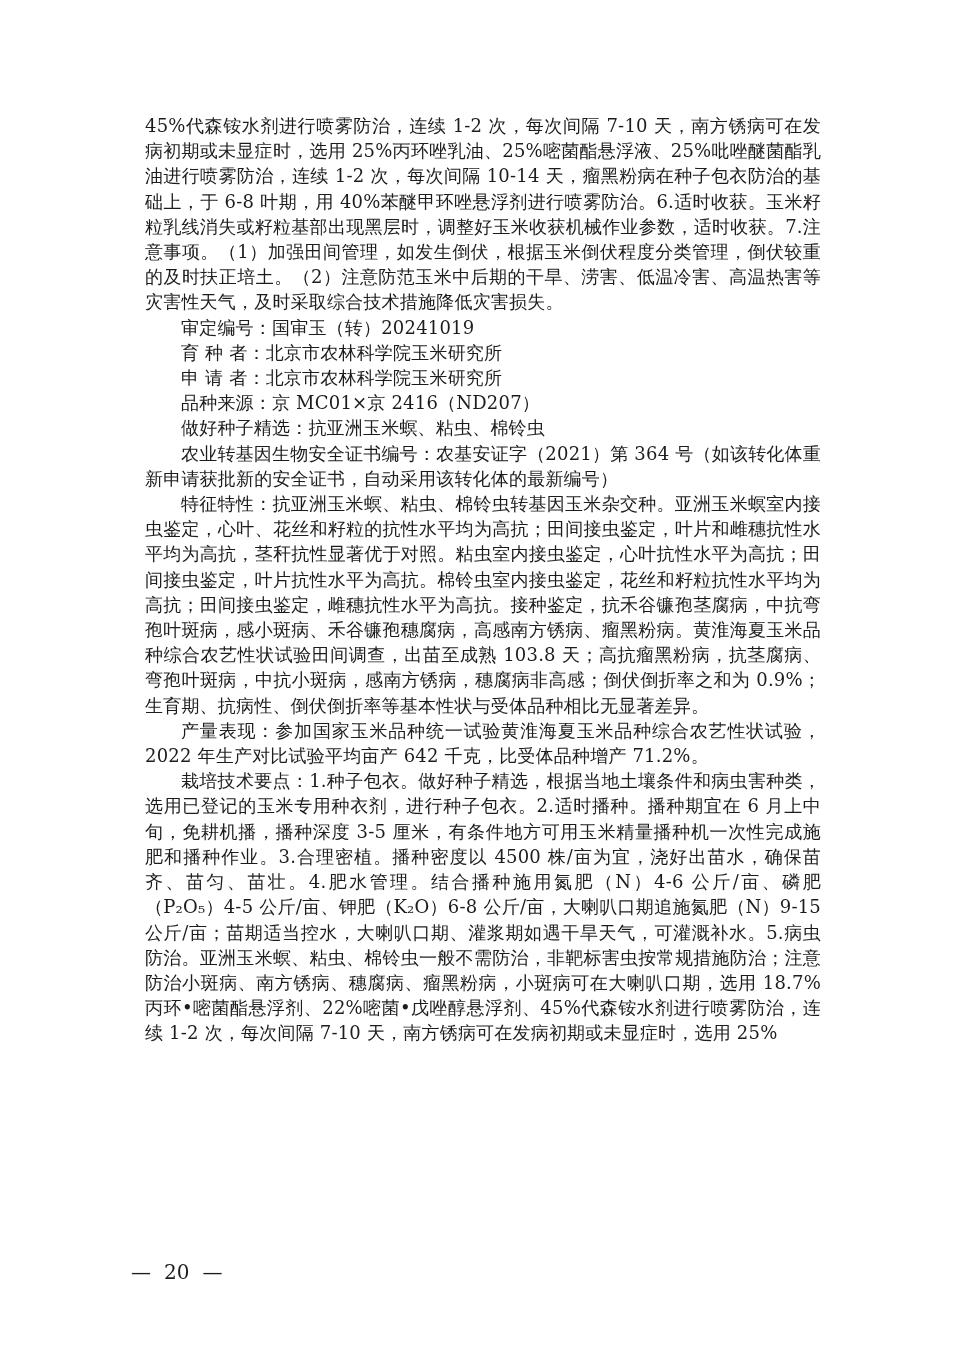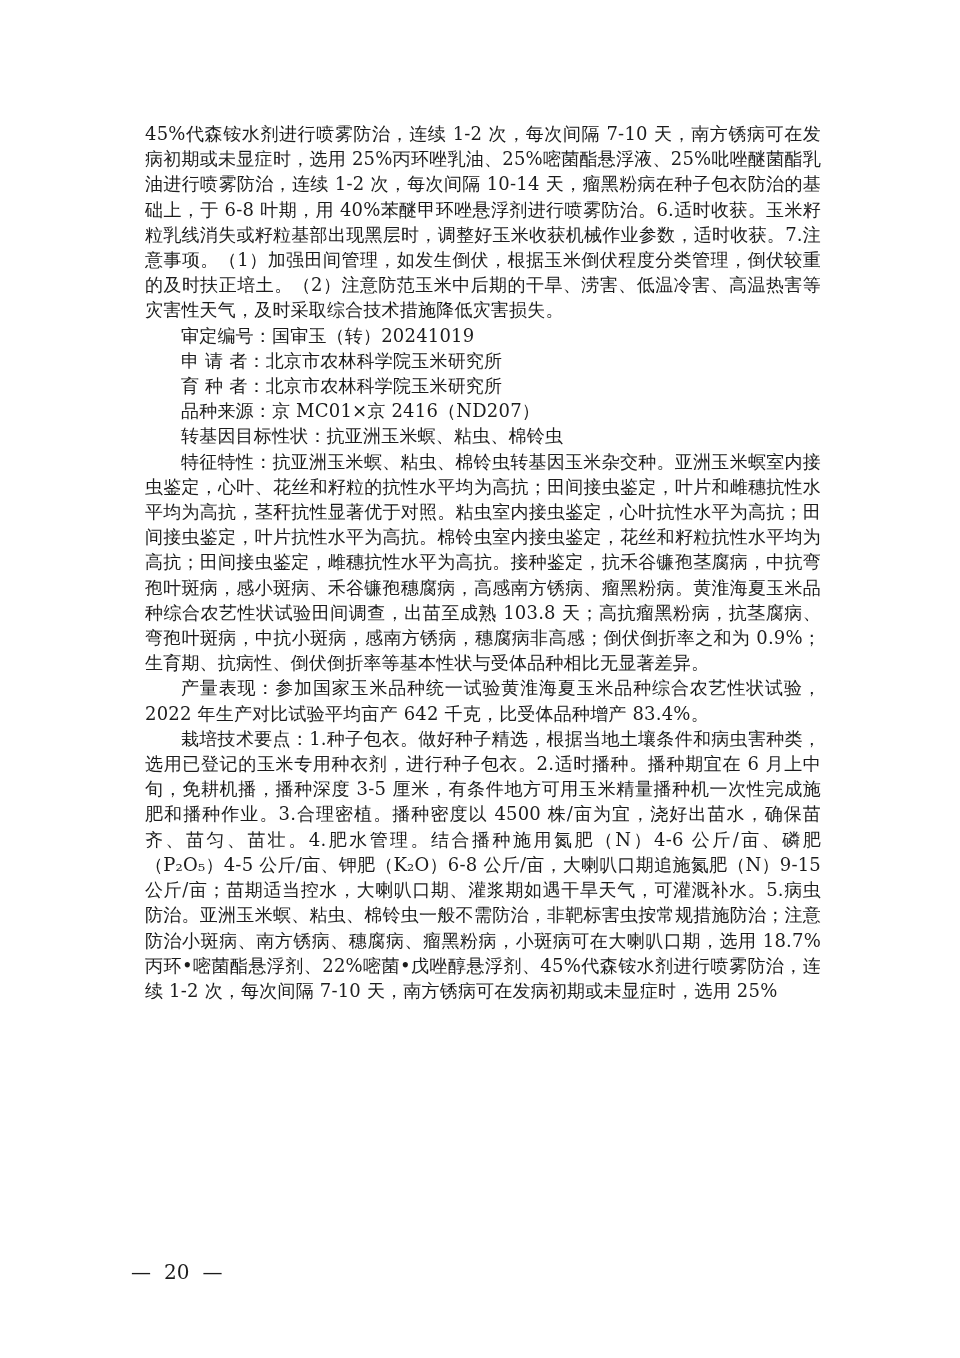--- a/index.html
+++ b/index.html
@@ -16,21 +16,21 @@
     color: #1c1c1c;
   }
   .page {
     position: absolute;
     inset: 0;
     background: #ffffff;
   }
   .content {
     position: absolute;
     left: 145px;
-    top: 121px;
+    top: 113px;
     width: 676px;
   }
   .content p {
     margin: 0;
     padding: 0;
     font-size: 18px;
     line-height: 25.2px;
     text-align: justify;
     letter-spacing: 0.2px;
   }
@@ -49,26 +49,27 @@
   }
 </style>
 </head>
 <body>
 
 <div class="page">
 
   <div class="content">
     <p>45%代森铵水剂进行喷雾防治，连续 1-2 次，每次间隔 7-10 天，南方锈病可在发病初期或未显症时，选用 25%丙环唑乳油、25%嘧菌酯悬浮液、25%吡唑醚菌酯乳油进行喷雾防治，连续 1-2 次，每次间隔 10-14 天，瘤黑粉病在种子包衣防治的基础上，于 6-8 叶期，用 40%苯醚甲环唑悬浮剂进行喷雾防治。6.适时收获。玉米籽粒乳线消失或籽粒基部出现黑层时，调整好玉米收获机械作业参数，适时收获。7.注意事项。（1）加强田间管理，如发生倒伏，根据玉米倒伏程度分类管理，倒伏较重的及时扶正培土。（2）注意防范玉米中后期的干旱、涝害、低温冷害、高温热害等灾害性天气，及时采取综合技术措施降低灾害损失。</p>
     <p class="indent">审定编号：国审玉（转）20241019</p>
+    <p class="indent">育 种 者：北京市农林科学院玉米研究所</p>
     <p class="indent">申 请 者：北京市农林科学院玉米研究所</p>
-    <p class="indent">育 种 者：北京市农林科学院玉米研究所</p>
     <p class="indent">品种来源：京 MC01×京 2416（ND207）</p>
-    <p class="indent">转基因目标性状：抗亚洲玉米螟、粘虫、棉铃虫</p>
+    <p class="indent">做好种子精选：抗亚洲玉米螟、粘虫、棉铃虫</p>
+    <p class="indent">农业转基因生物安全证书编号：农基安证字（2021）第 364 号（如该转化体重新申请获批新的安全证书，自动采用该转化体的最新编号）</p>
     <p class="indent">特征特性：抗亚洲玉米螟、粘虫、棉铃虫转基因玉米杂交种。亚洲玉米螟室内接虫鉴定，心叶、花丝和籽粒的抗性水平均为高抗；田间接虫鉴定，叶片和雌穗抗性水平均为高抗，茎秆抗性显著优于对照。粘虫室内接虫鉴定，心叶抗性水平为高抗；田间接虫鉴定，叶片抗性水平为高抗。棉铃虫室内接虫鉴定，花丝和籽粒抗性水平均为高抗；田间接虫鉴定，雌穗抗性水平为高抗。接种鉴定，抗禾谷镰孢茎腐病，中抗弯孢叶斑病，感小斑病、禾谷镰孢穗腐病，高感南方锈病、瘤黑粉病。黄淮海夏玉米品种综合农艺性状试验田间调查，出苗至成熟 103.8 天；高抗瘤黑粉病，抗茎腐病、弯孢叶斑病，中抗小斑病，感南方锈病，穗腐病非高感；倒伏倒折率之和为 0.9%；生育期、抗病性、倒伏倒折率等基本性状与受体品种相比无显著差异。</p>
-    <p class="indent">产量表现：参加国家玉米品种统一试验黄淮海夏玉米品种综合农艺性状试验，2022 年生产对比试验平均亩产 642 千克，比受体品种增产 83.4%。</p>
+    <p class="indent">产量表现：参加国家玉米品种统一试验黄淮海夏玉米品种综合农艺性状试验，2022 年生产对比试验平均亩产 642 千克，比受体品种增产 71.2%。</p>
     <p class="indent">栽培技术要点：1.种子包衣。做好种子精选，根据当地土壤条件和病虫害种类，选用已登记的玉米专用种衣剂，进行种子包衣。2.适时播种。播种期宜在 6 月上中旬，免耕机播，播种深度 3-5 厘米，有条件地方可用玉米精量播种机一次性完成施肥和播种作业。3.合理密植。播种密度以 4500 株/亩为宜，浇好出苗水，确保苗齐、苗匀、苗壮。4.肥水管理。结合播种施用氮肥（N）4-6 公斤/亩、磷肥（P₂O₅）4-5 公斤/亩、钾肥（K₂O）6-8 公斤/亩，大喇叭口期追施氮肥（N）9-15 公斤/亩；苗期适当控水，大喇叭口期、灌浆期如遇干旱天气，可灌溉补水。5.病虫防治。亚洲玉米螟、粘虫、棉铃虫一般不需防治，非靶标害虫按常规措施防治；注意防治小斑病、南方锈病、穗腐病、瘤黑粉病，小斑病可在大喇叭口期，选用 18.7%丙环•嘧菌酯悬浮剂、22%嘧菌•戊唑醇悬浮剂、45%代森铵水剂进行喷雾防治，连续 1-2 次，每次间隔 7-10 天，南方锈病可在发病初期或未显症时，选用 25%</p>
   </div>
 
   <div class="footer">
     <span>—</span>
     <span>20</span>
     <span>—</span>
   </div>
 
 </div>

